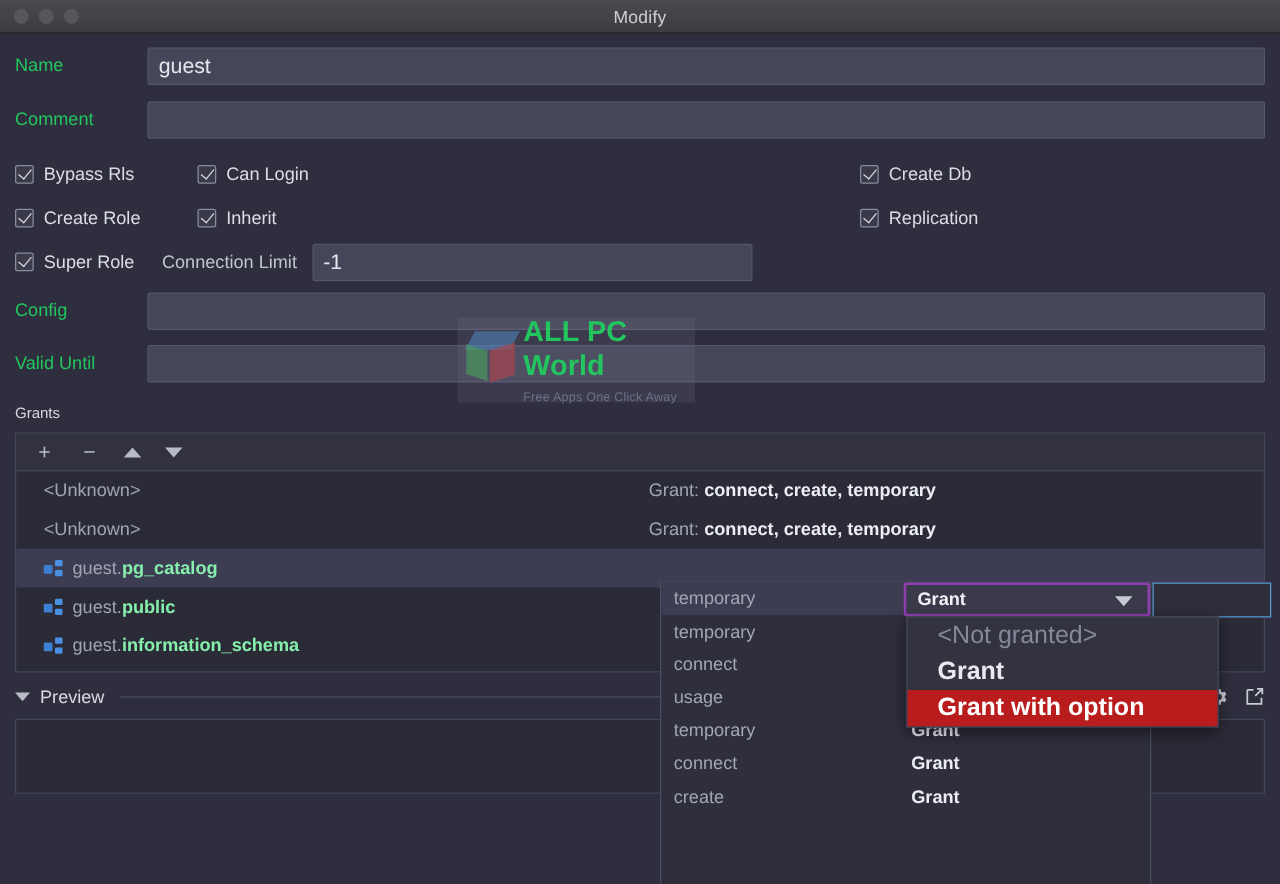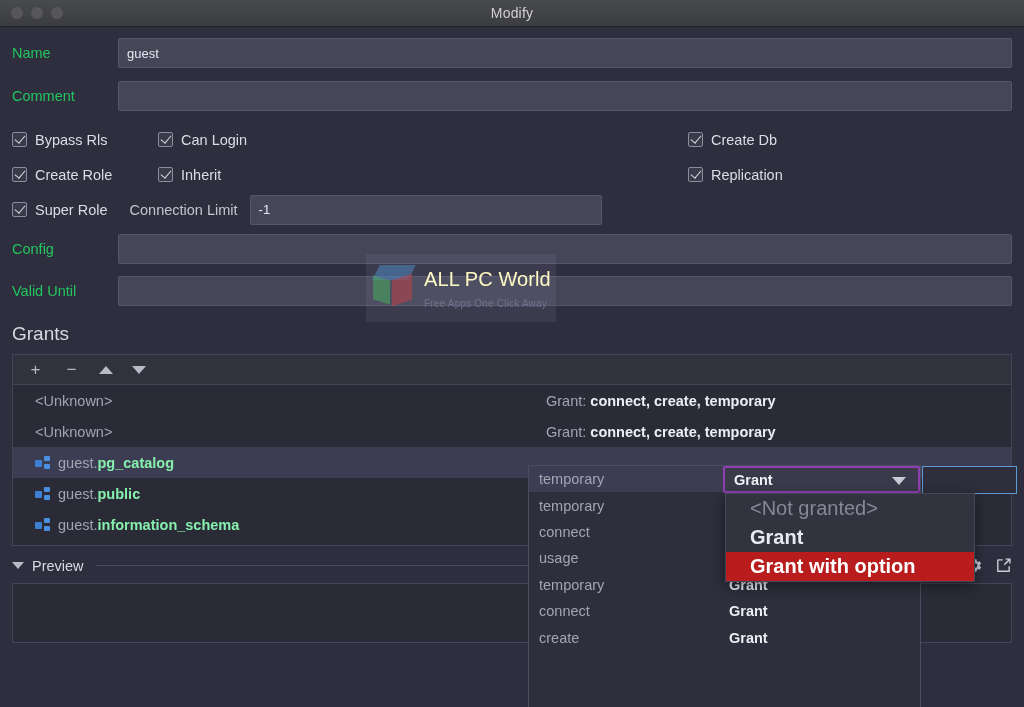--- a/index.html
+++ b/index.html
@@ -41,21 +41,21 @@
     color: #22c55e; font-size: 14.5px;
     flex: 0 0 106px; padding-left: 0px;
   }
   .field {
     flex: 1 1 auto;
     height: 30px;
     background: #464659;
     border: 1px solid #55566b;
     border-radius: 2px;
     color: #e6e7ee;
-    font-size: 13px;
+    font-size: 17px;
     display: flex; align-items: center;
     padding: 0 8px;
   }
   .field.small { flex: 0 0 352px; }
 
   .row-name { margin-top: 11px; }
   .row-comment { margin-top: 13px; }
 
   
   .checks { margin-top: 16px; position: relative; }
@@ -80,21 +80,21 @@
   .chk .ctext { color: #dcdde4; font-size: 14.5px; margin-left: 8px; white-space: nowrap; }
 
   .col-a { width: 146px; }
   .col-b { width: 530px; }
 
   .conn-label { color: #c2c4ce; font-size: 14.5px; margin-left: 22px; margin-right: 12px; }
 
   .row-config { margin-top: 12px; }
   .row-valid  { margin-top: 12px; }
 
-  .grants-label { color: #d7d8df; font-size: 19px; margin-top: 17px; }
+  .grants-label { color: #d7d8df; font-size: 12px; margin-top: 17px; }
 
   
   .grants-panel {
     margin-top: 9px;
     border: 1px solid #44455a;
     background: #2b2b38;
     height: 192px;
     position: relative;
   }
   .grants-toolbar {
@@ -116,21 +116,21 @@
   .grow {
     height: 31px;
     display: flex; align-items: center;
     padding-left: 22px;
     position: relative;
   }
   .grow.sel { background: #3c3c52; }
   .grow .gname { color: #a2a4b2; font-size: 14.5px; display: flex; align-items: center; }
   .grow .gname b { color: #86efac; font-weight: 600; }
   .grow .gval {
-    position: absolute; left: 533px;
+    position: absolute; left: 506px;
     color: #a2a4b2; font-size: 14.5px;
   }
   .grow .gval b { color: #eceef4; font-weight: 600; }
 
   .schema-icon {
     width: 15px; height: 14px; margin-right: 8px;
     position: relative; flex: 0 0 15px;
   }
   .schema-icon i {
     position: absolute; display: block; background: #4a90e2; border-radius: 1px;
@@ -173,21 +173,21 @@
   }
   .wm-logo .lft {
     left: 3px; top: 17px; width: 17px; height: 24px;
     background: #47a05a; transform: skewY(18deg);
   }
   .wm-logo .rgt {
     left: 22px; top: 16px; width: 20px; height: 26px;
     background: #b0424a; transform: skewY(-18deg);
   }
   .wm-text { margin-left: 6px; }
-  .wm-title { color: #fef9c3; font-size: 20px; font-weight: 400; letter-spacing: .1px; }
+  .wm-title { color: #22c55e; font-size: 23px; font-weight: 700; letter-spacing: .1px; }
   .wm-sub { color: #70708a; font-size: 10px; margin-top: 7px; letter-spacing: .2px; }
 
   
   .popup {
     position: absolute;
     left: 528px; top: 465px;
     width: 393px; height: 242px;
     background: #2e2e3c;
     border: 1px solid #4b4c61;
     border-bottom: none;

